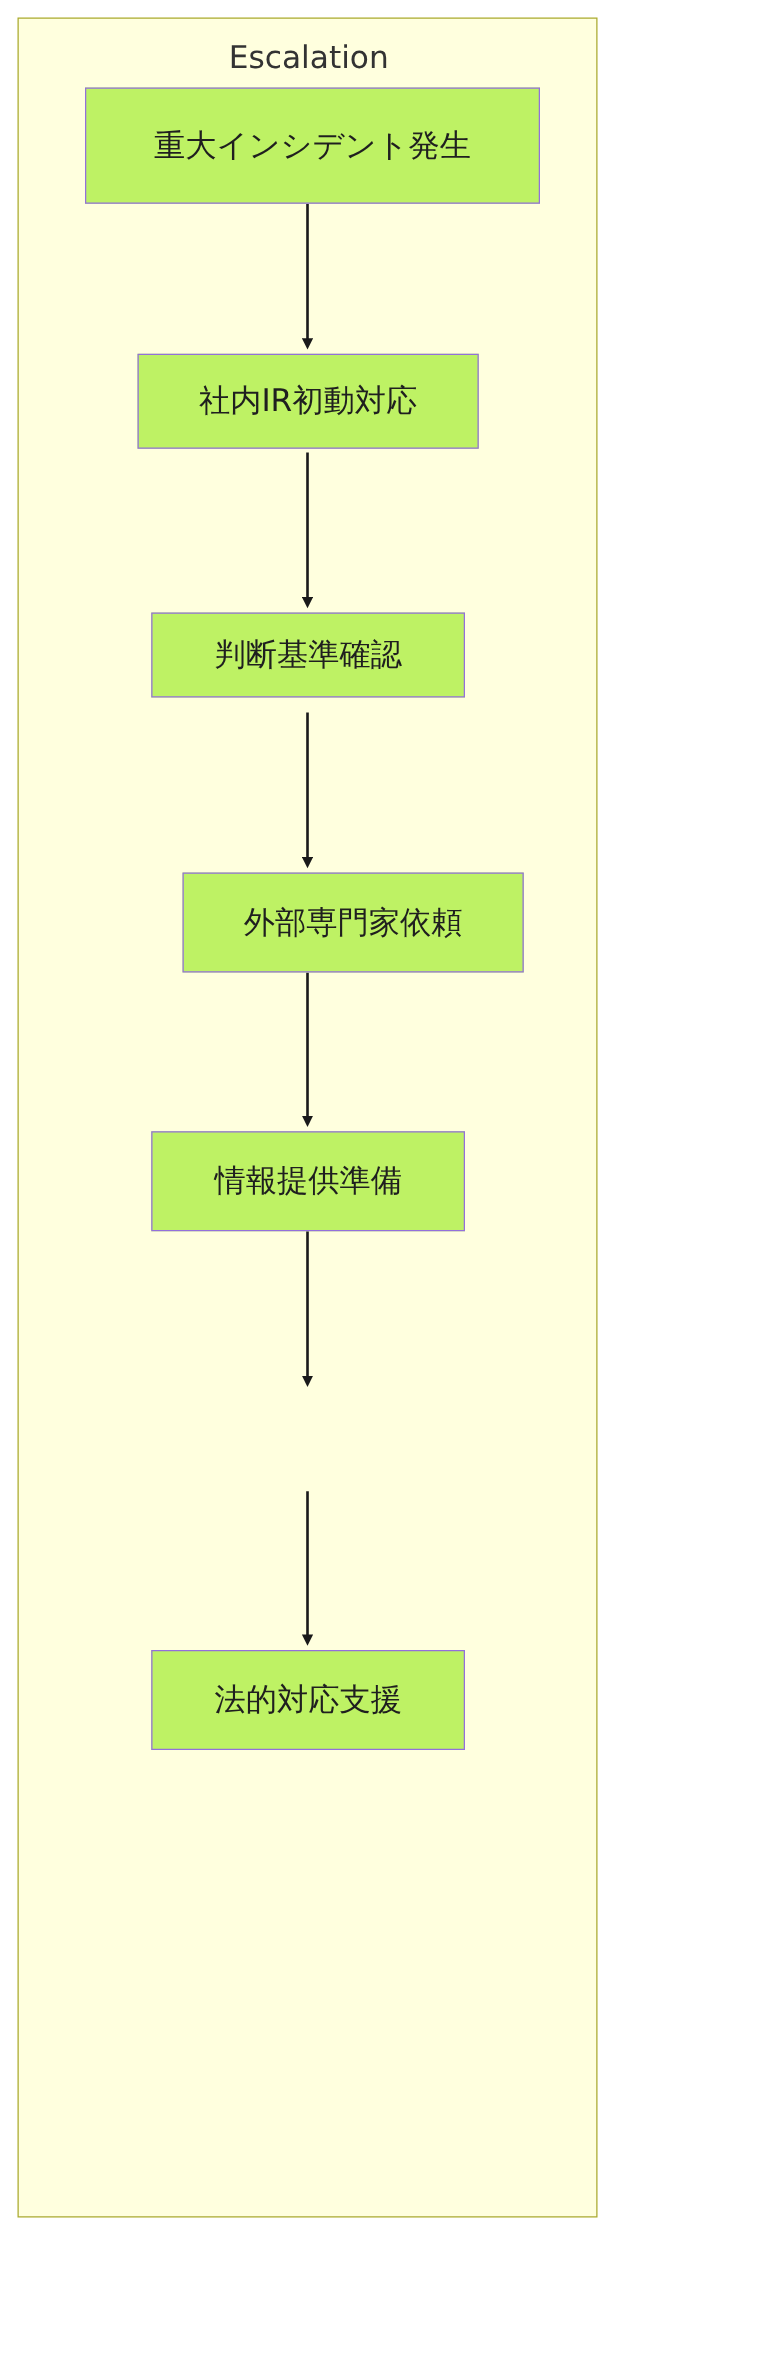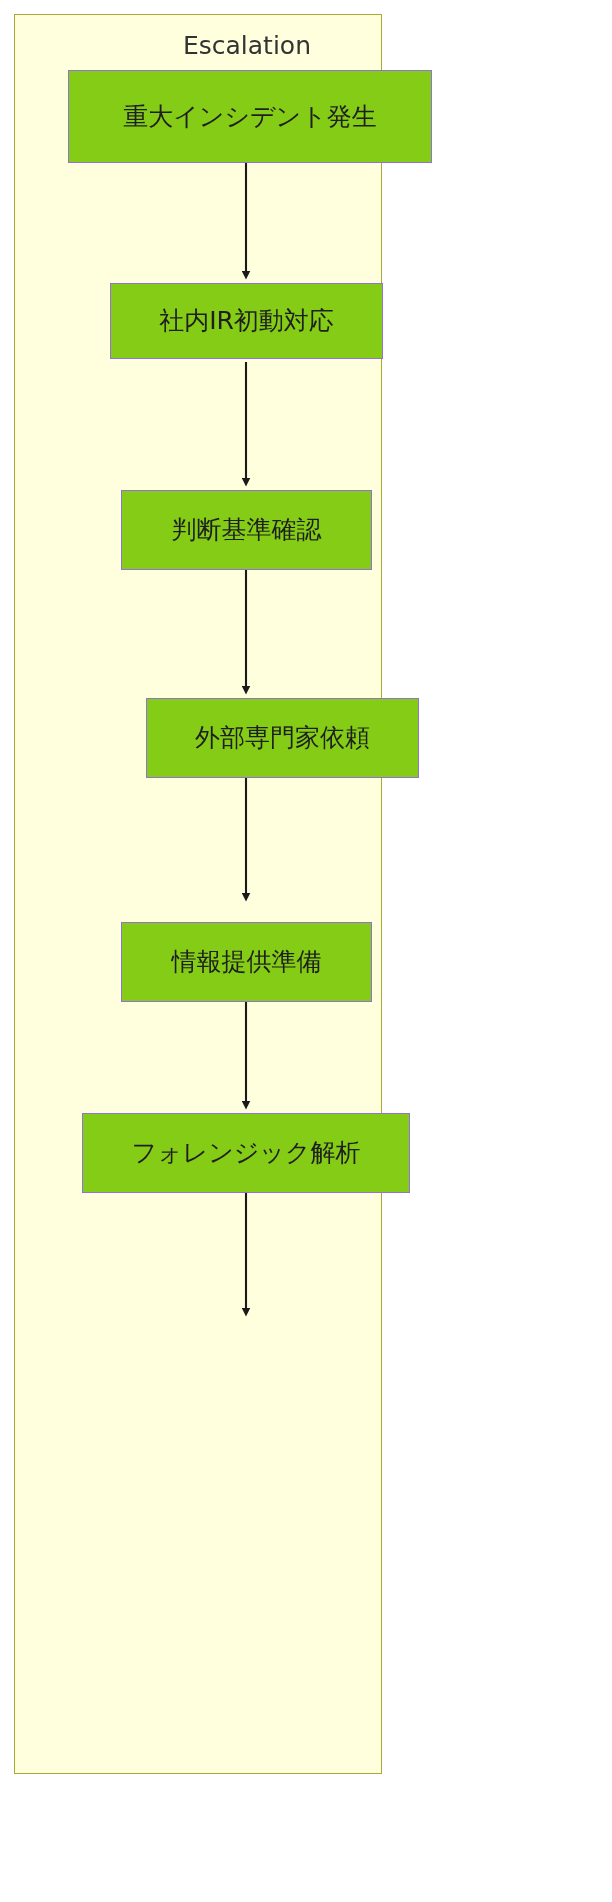--- a/index.html
+++ b/index.html
@@ -22,21 +22,21 @@
     top: 0;
     width: 612px;
     height: 1902px;
   }
 
   
   .subgraph {
     position: absolute;
     left: 14px;
     top: 14px;
-    width: 368px;
+    width: 464px;
     height: 1760px;
     background: #ffffde;
     border: 1.4px solid #aaaa33;
     box-sizing: border-box;
   }
   .subgraph-title {
     position: absolute;
     left: 0;
     top: 16px;
     width: 464px;
@@ -44,21 +44,21 @@
     font-size: 25px;
     line-height: 30px;
     color: #333333;
     font-family: "DejaVu Sans", "Liberation Sans", sans-serif;
     white-space: nowrap;
   }
 
   
   .node {
     position: absolute;
-    background: #84cc16;
+    background: #bef264;
     border: 1.6px solid #9370db;
     box-sizing: border-box;
     display: flex;
     align-items: center;
     justify-content: center;
     color: #1f1f1f;
     font-size: 25px;
     line-height: 30px;
     white-space: nowrap;
     font-family: "DejaVu Sans", "Liberation Sans", sans-serif;
@@ -127,23 +127,23 @@
       <line x1="246" y1="778" x2="246" y2="894" marker-end="url(#arrowhead)"></line>
       <line x1="246" y1="985" x2="246" y2="1102" marker-end="url(#arrowhead)"></line>
       <line x1="246" y1="1193" x2="246" y2="1309" marker-end="url(#arrowhead)"></line>
     </g>
   </svg>
 
   <div class="node" style="left:68px; top:70px; width:364px; height:93px;">重大インシデント発生</div>
 
   <div class="node" style="left:110px; top:283px; width:273px; height:76px;">社内IR初動対応</div>
 
-  <div class="node" style="left:121px; top:490px; width:251px; height:80px;">判断基準確認</div>
+  <div class="node" style="left:121px; top:490px; width:251px; height:68px;">判断基準確認</div>
 
   <div class="node" style="left:110px; top:698px; width:273px; height:80px;margin-left:36px;">外部専門家依頼</div>
 
-  <div class="node" style="left:121px; top:905px; width:251px; height:80px;margin-top:17px;">情報提供準備</div>
+  <div class="node" style="left:121px; top:905px; width:251px; height:80px;">情報提供準備</div>
 
-  <div class="node" style="left:82px; top:1113px; width:328px; height:80px;">フォレンジック解析</div>
 
+  <div class="node" style="left:121px; top:1320px; width:251px; height:80px;">法的対応支援</div>
 
 
 </div>
 
 </body></html>

